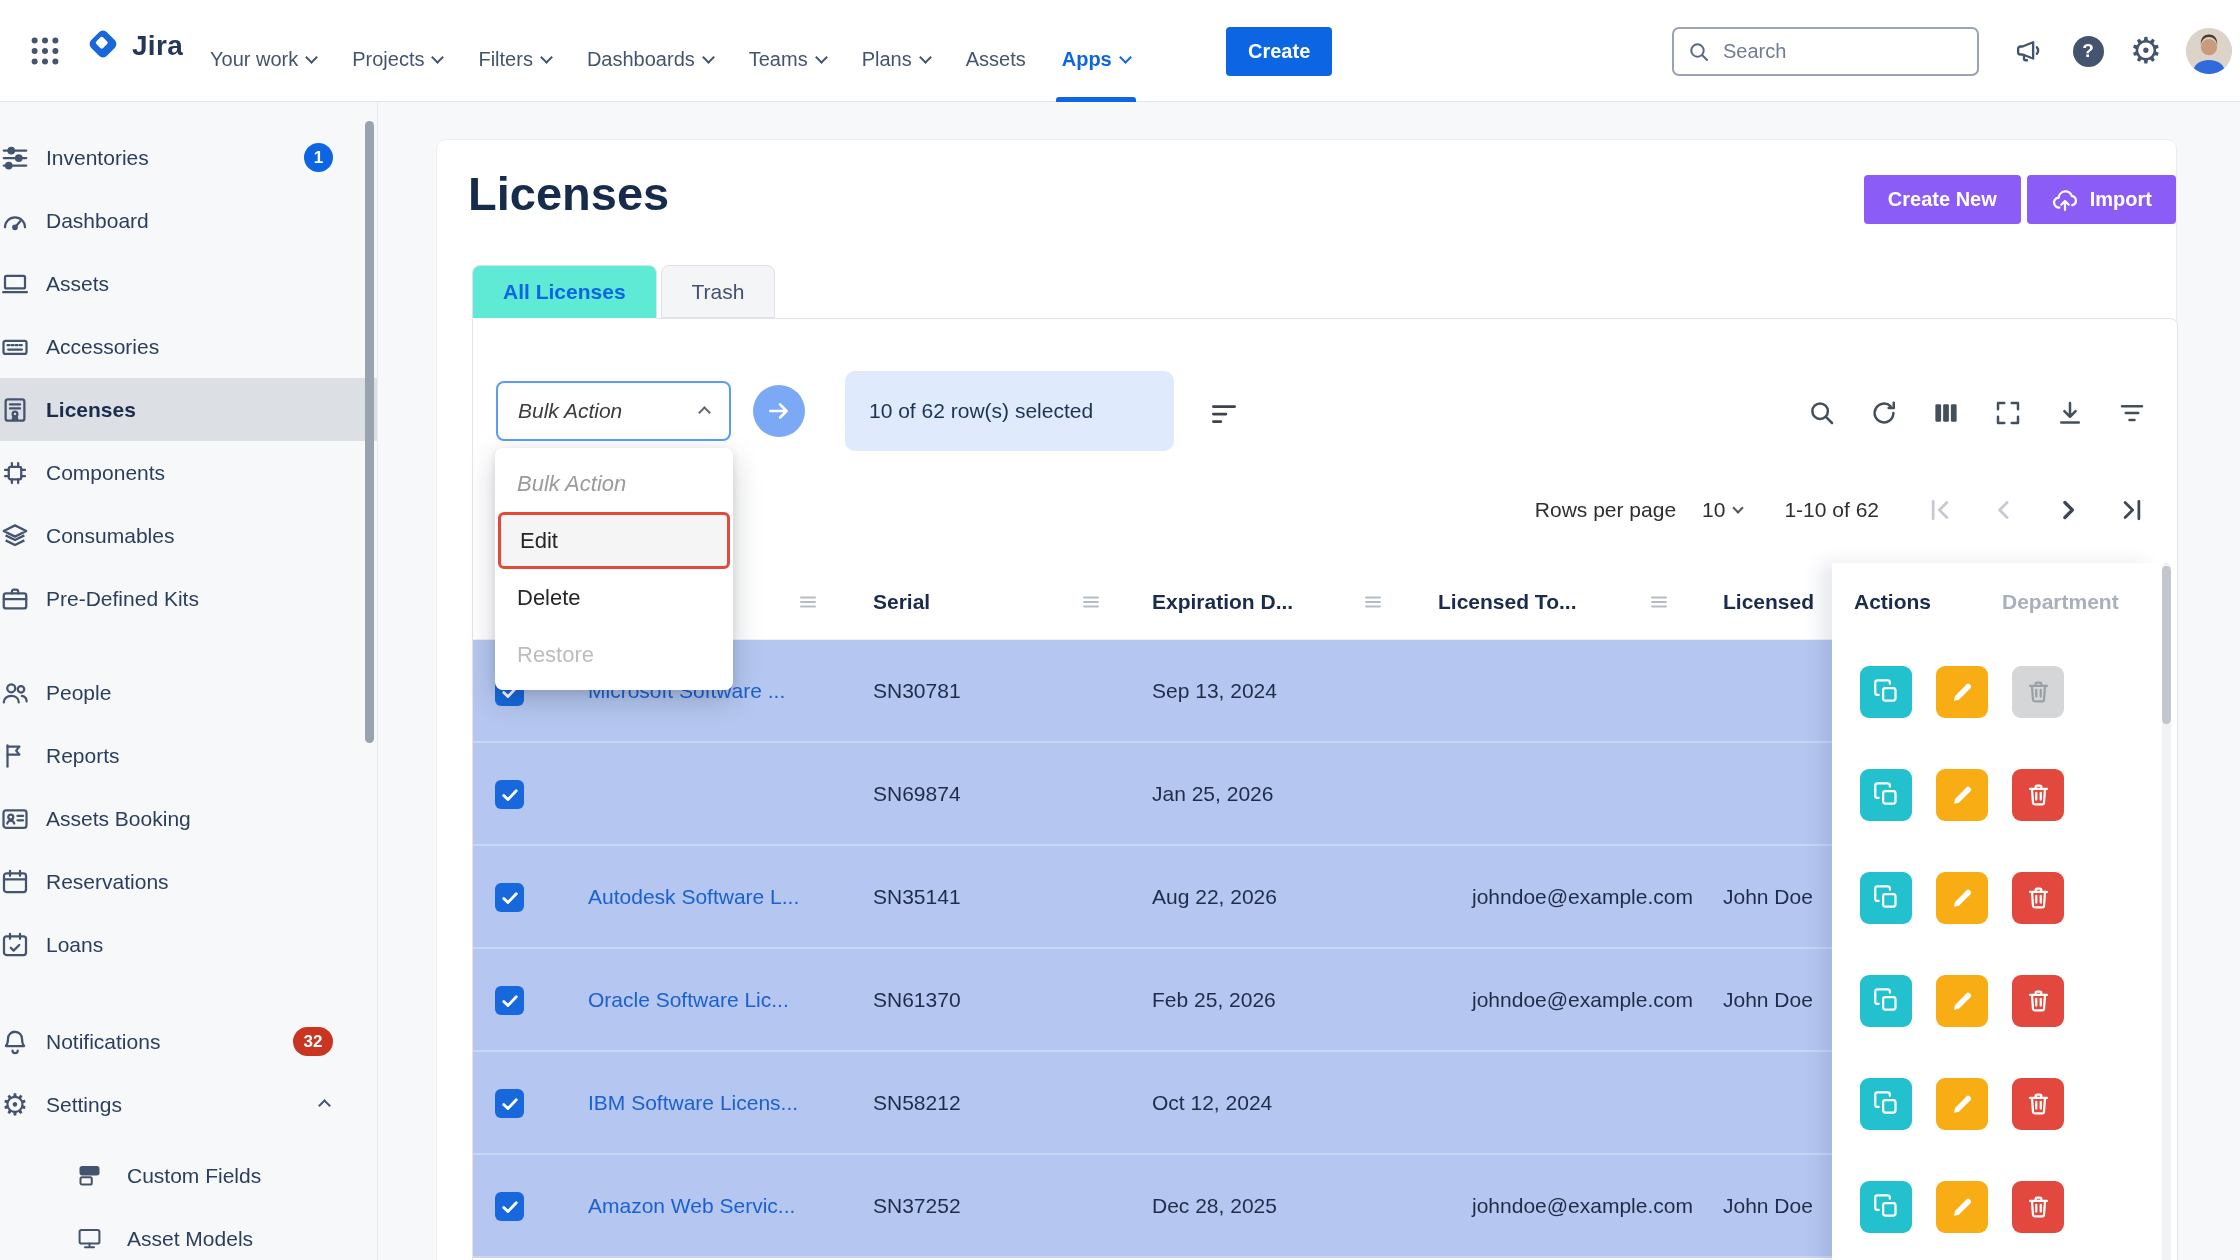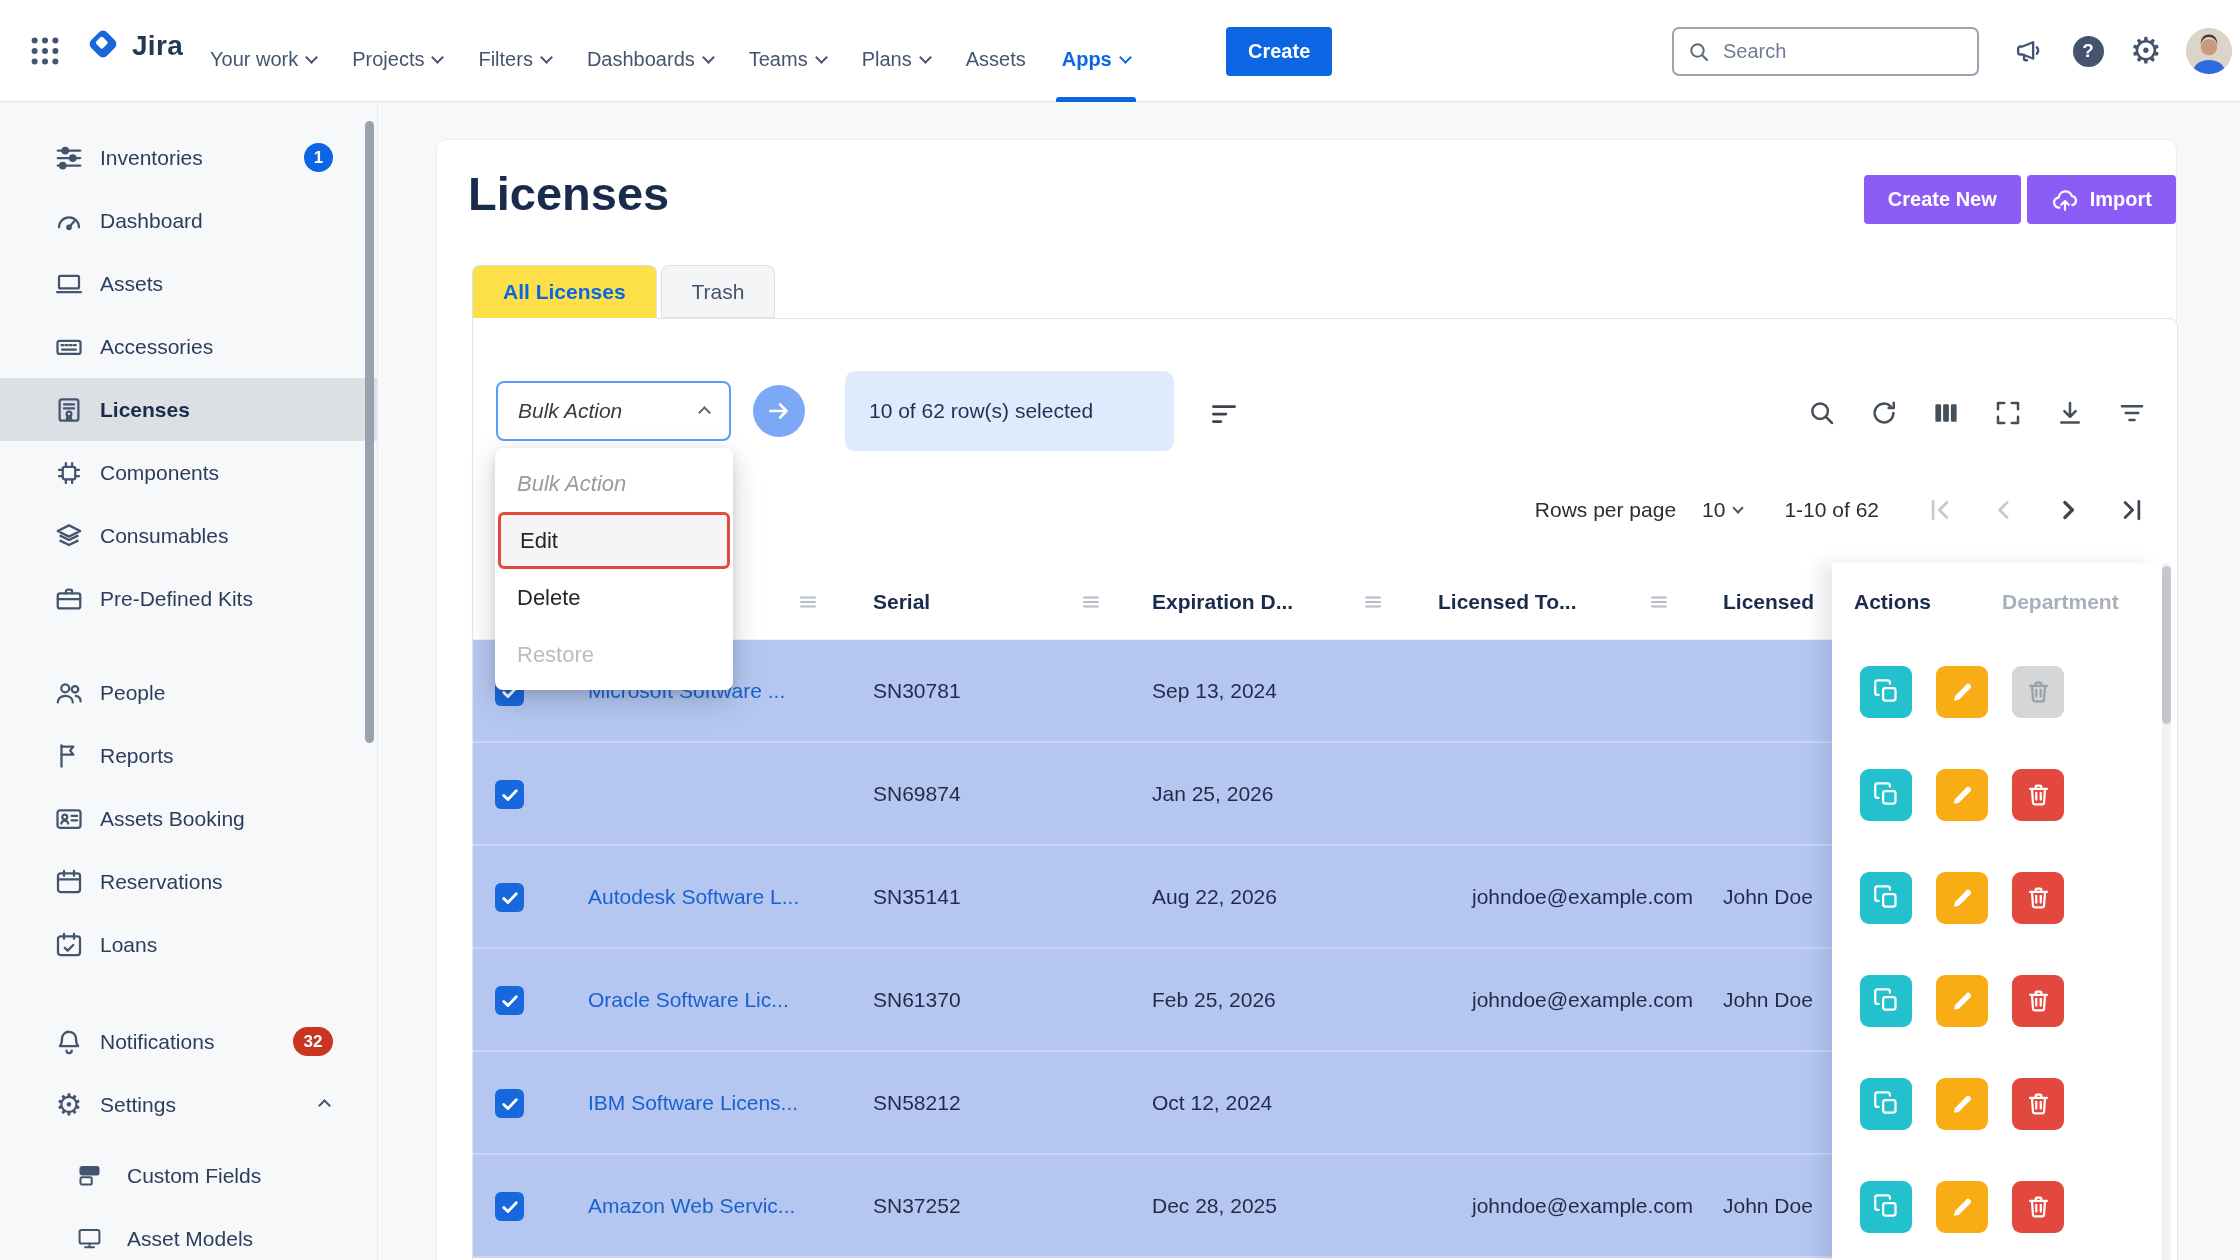--- a/index.html
+++ b/index.html
@@ -36,21 +36,21 @@
     color:#44546f; cursor:pointer; }
   .help-badge { width:31px; height:31px; border-radius:50%; background:#44546f; color:#fff; font-size:19px;
     font-weight:700; display:flex; align-items:center; justify-content:center; }
   .gear-glyph { font-size:36px; line-height:36px; color:#44546f; }
   .avatar { width:46px; height:46px; border-radius:50%; overflow:hidden; background:#dcd3c9; cursor:pointer; }
 
   
   .sidebar { position:absolute; top:102px; left:0; width:378px; height:1158px; background:#f7f8f9;
     border-right:1px solid #e7e9ee; z-index:20; overflow:hidden; }
   .sb-list { padding-top:24px; }
-  .sb-item { height:63px; display:flex; align-items:center; padding-left:54px; cursor:pointer; color:#2c3e5d; }
+  .sb-item { height:63px; display:flex; align-items:center; cursor:pointer; color:#2c3e5d; }
   .sb-item.active { background:#dcdfe4; color:#1b2b4d; }
   .sb-item.active .sb-label { font-weight:700; }
   .sb-ico { width:30px; height:30px; margin-right:16px; color:#44546f; display:flex; align-items:center;
     justify-content:center; flex:0 0 auto; }
   .sb-label { font-size:21px; font-weight:500; white-space:nowrap; }
   .sb-item.sub { padding-left:76px;gap:8px; }
   .sb-item.sub .sb-ico { width:27px; height:27px; }
   .gap2 { margin-top:31px; } .gap3 { margin-top:34px; } .gap4 { margin-top:8px; }
   .badge-blue { min-width:29px; height:29px; padding:0 6px; border-radius:15px; background:#0c66e4; color:#fff;
     font-size:17px; font-weight:600; display:flex; align-items:center; justify-content:center;
@@ -70,21 +70,21 @@
   .page-title { position:absolute; left:31px; top:26px; margin:0; font-size:47px; font-weight:700; color:#172b4d; }
   .topbtns { position:absolute; top:35px; right:0; display:flex; gap:6px; }
   .bluebtn { height:49px; padding:0 24px; background:#8b5cf6; color:#fff; border:none; border-radius:4px;
     font-size:20px; font-weight:600; display:flex; align-items:center; gap:11px; cursor:pointer;
     font-family:inherit; }
 
   
   .tabs { position:absolute; left:35px; top:125px; display:flex; gap:4px; z-index:5; }
   .tab { height:53px; padding:0 30px; display:flex; align-items:center; font-size:21px; cursor:pointer;
     border:1px solid #dfe1e6; background:#f4f5f7; color:#42526e; font-weight:500; border-radius:8px 8px 0 0; }
-  .tab.active { height:54px; background:#fde047; color:#0c66e4; font-weight:700; border-bottom:1px solid #fff; }
+  .tab.active { height:54px; background:#5eead4; color:#0c66e4; font-weight:700; border-bottom:1px solid #fff; }
 
   
   .panel { position:absolute; left:35px; top:178px; width:1706px; height:1122px; border:1px solid #e2e4e8;
     border-radius:0 8px 8px 8px; background:#fff; }
 
   .bulk-select { position:absolute; left:23px; top:62px; width:235px; height:60px; border:2px solid #5b9cf8;
     border-radius:8px; background:#fff; display:flex; align-items:center; padding:0 20px; cursor:pointer; z-index:10; }
   .bulk-select .val { font-size:21px; font-style:italic; color:#3c3c3c; }
   .bulk-select .chev { margin-left:auto; color:#5f6673; }
   .go-btn { position:absolute; left:280px; top:66px; width:52px; height:52px; border-radius:50%; border:none;

